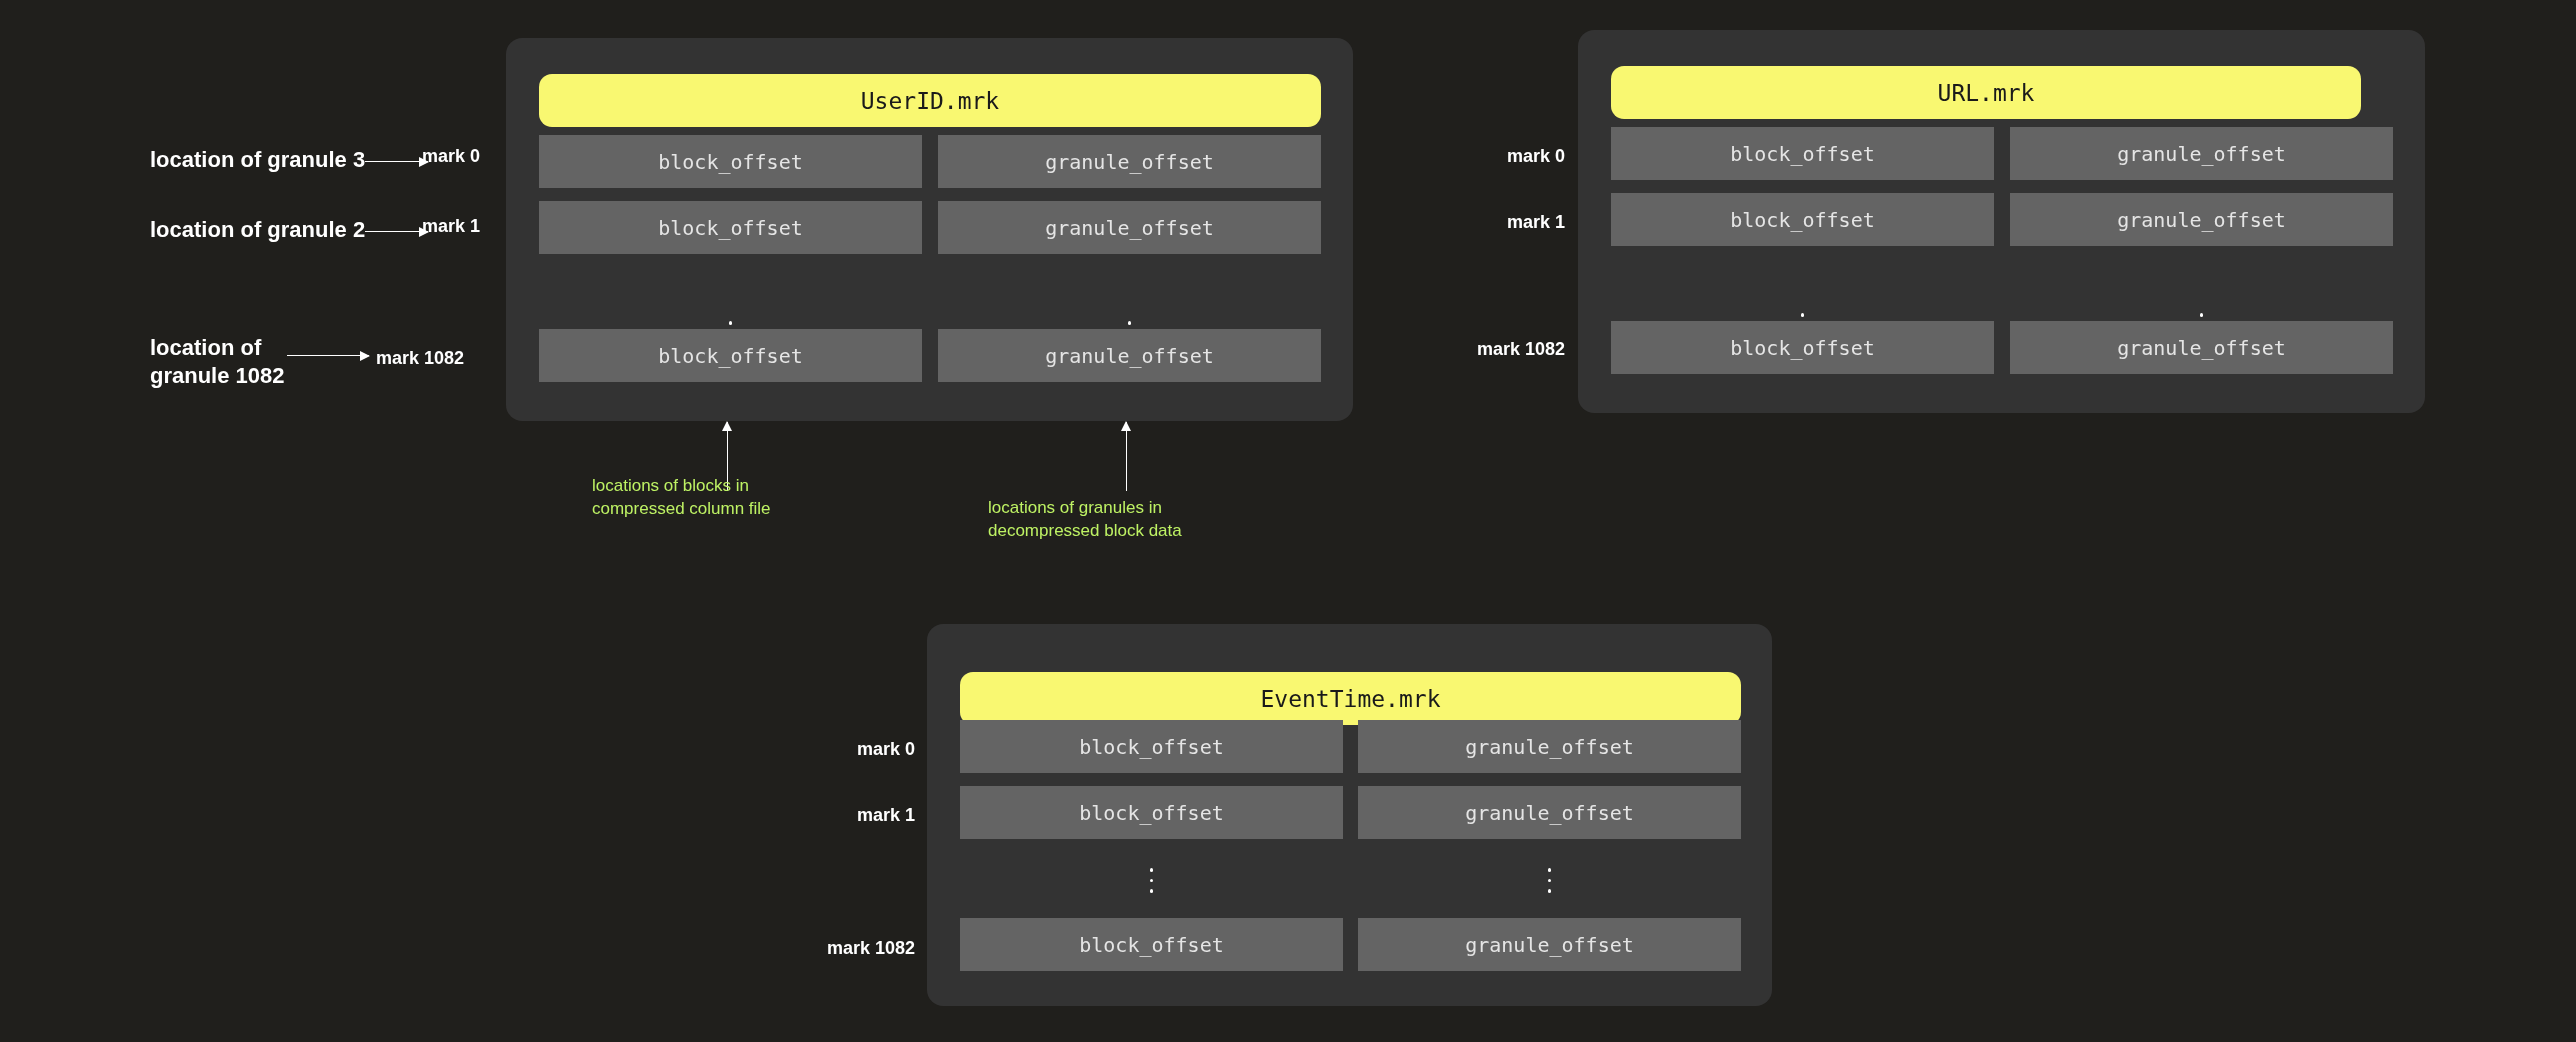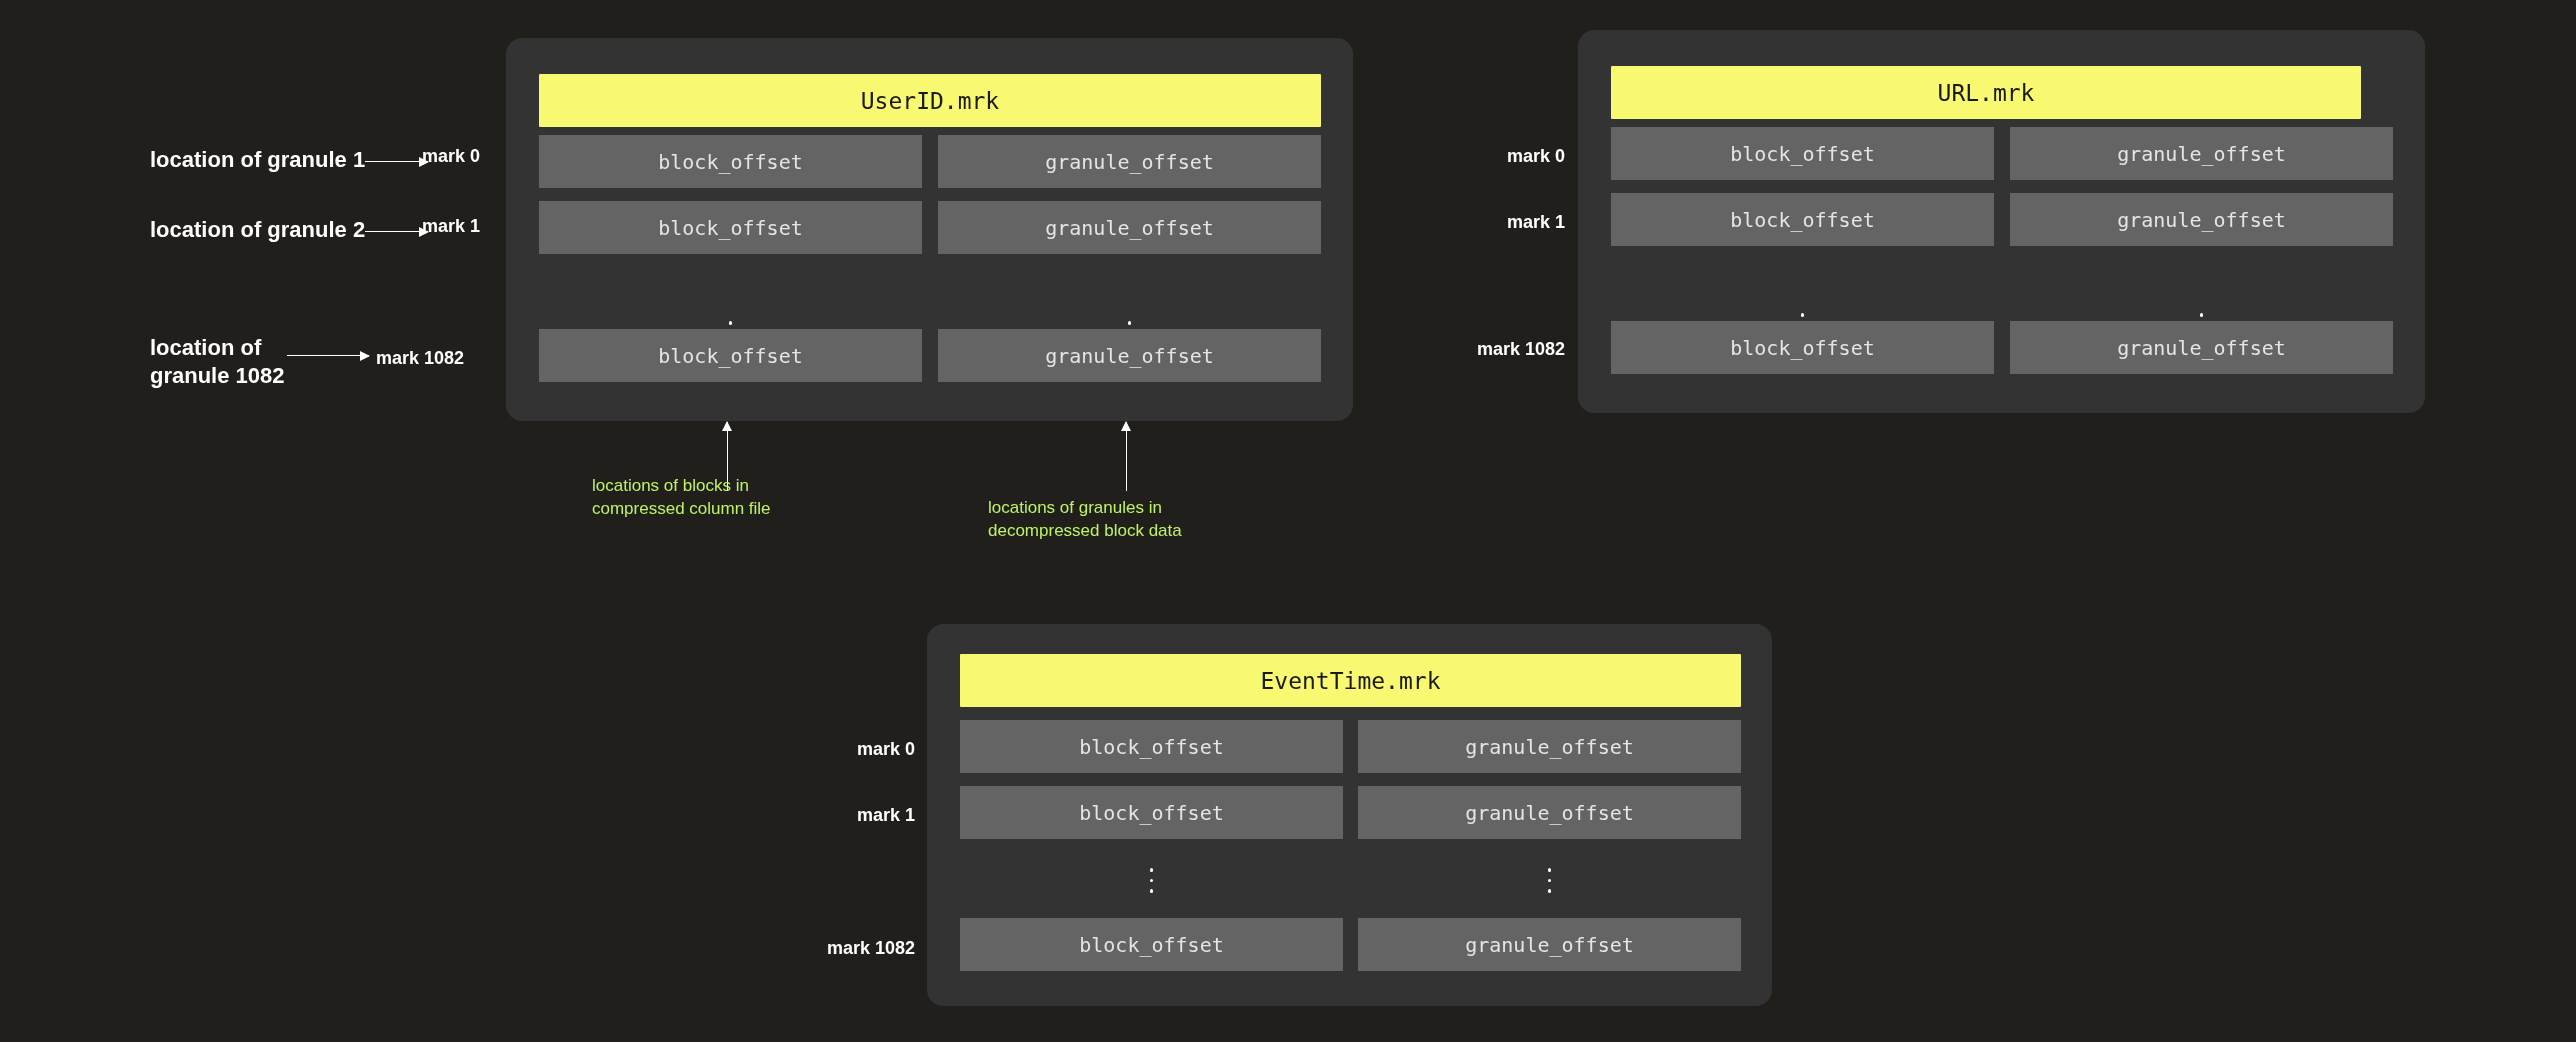--- a/index.html
+++ b/index.html
@@ -19,21 +19,21 @@
   
   .mrk-card {
     position: absolute;
     background: #333333;
     border-radius: 16.3px;
     box-sizing: border-box;
   }
   .mrk-title {
     position: absolute;
     background: #f9f871;
-    border-radius: 1px;
+    border-radius: 13px;
     color: #1a1a1a;
     font-family: "DejaVu Sans Mono", monospace;
     font-size: 23px;
     font-weight: 400;
     display: flex;
     align-items: center;
     justify-content: center;
     letter-spacing: 0px;
   }
   .cell {
@@ -127,21 +127,21 @@
     font-family: "Liberation Sans", sans-serif;
     font-size: 17px;
     font-weight: 400;
     line-height: 1.35;
     width: 264px;
   }
 </style>
 </head>
 <body>
 
-<div class="loc-label" style="left:150px; top:146px;">location of granule 1</div>
+<div class="loc-label" style="left:150px; top:146px;">location of granule 3</div>
 <div class="h-arrow" style="left:365px; top:161px; width:63px;"></div>
 <div class="mark-label" style="left:422px; top:146px;">mark 0</div>
 
 <div class="loc-label" style="left:150px; top:216px;">location of granule 2</div>
 <div class="h-arrow" style="left:365px; top:231px; width:63px;"></div>
 <div class="mark-label" style="left:422px; top:216px;">mark 1</div>
 
 <div class="loc-label two-line" style="left:150px; top:334px; width:176px;">
   <span>location of</span><br>
   <span>granule 1082</span>
@@ -210,21 +210,21 @@
 </div>
 
 <div class="v-arrow" style="left:1126px; top:422px; height:69px;"></div>
 <div class="callout" style="left:988px; top:497px;">
   <span>locations of granules in</span><br>
   <span>decompressed block data</span>
 </div>
 
 <div class="mrk-card" style="left:927px; top:624px; width:845px; height:382px;">
 
-  <div class="mrk-title" style="left:33px; top:30px; width:781px; height:53px;">EventTime.mrk</div>
+  <div class="mrk-title" style="left:33px; top:48px; width:781px; height:53px;">EventTime.mrk</div>
 
   <div class="cell" style="left:33px; top:96px; width:383px; height:53px;">block_offset</div>
   <div class="cell" style="left:431px; top:96px; width:383px; height:53px;">granule_offset</div>
 
   <div class="cell" style="left:33px; top:162px; width:383px; height:53px;">block_offset</div>
   <div class="cell" style="left:431px; top:162px; width:383px; height:53px;">granule_offset</div>
 
   <div class="vdots" style="left:212px; top:244px; height:25px;">
     <i></i>
       <i></i>

